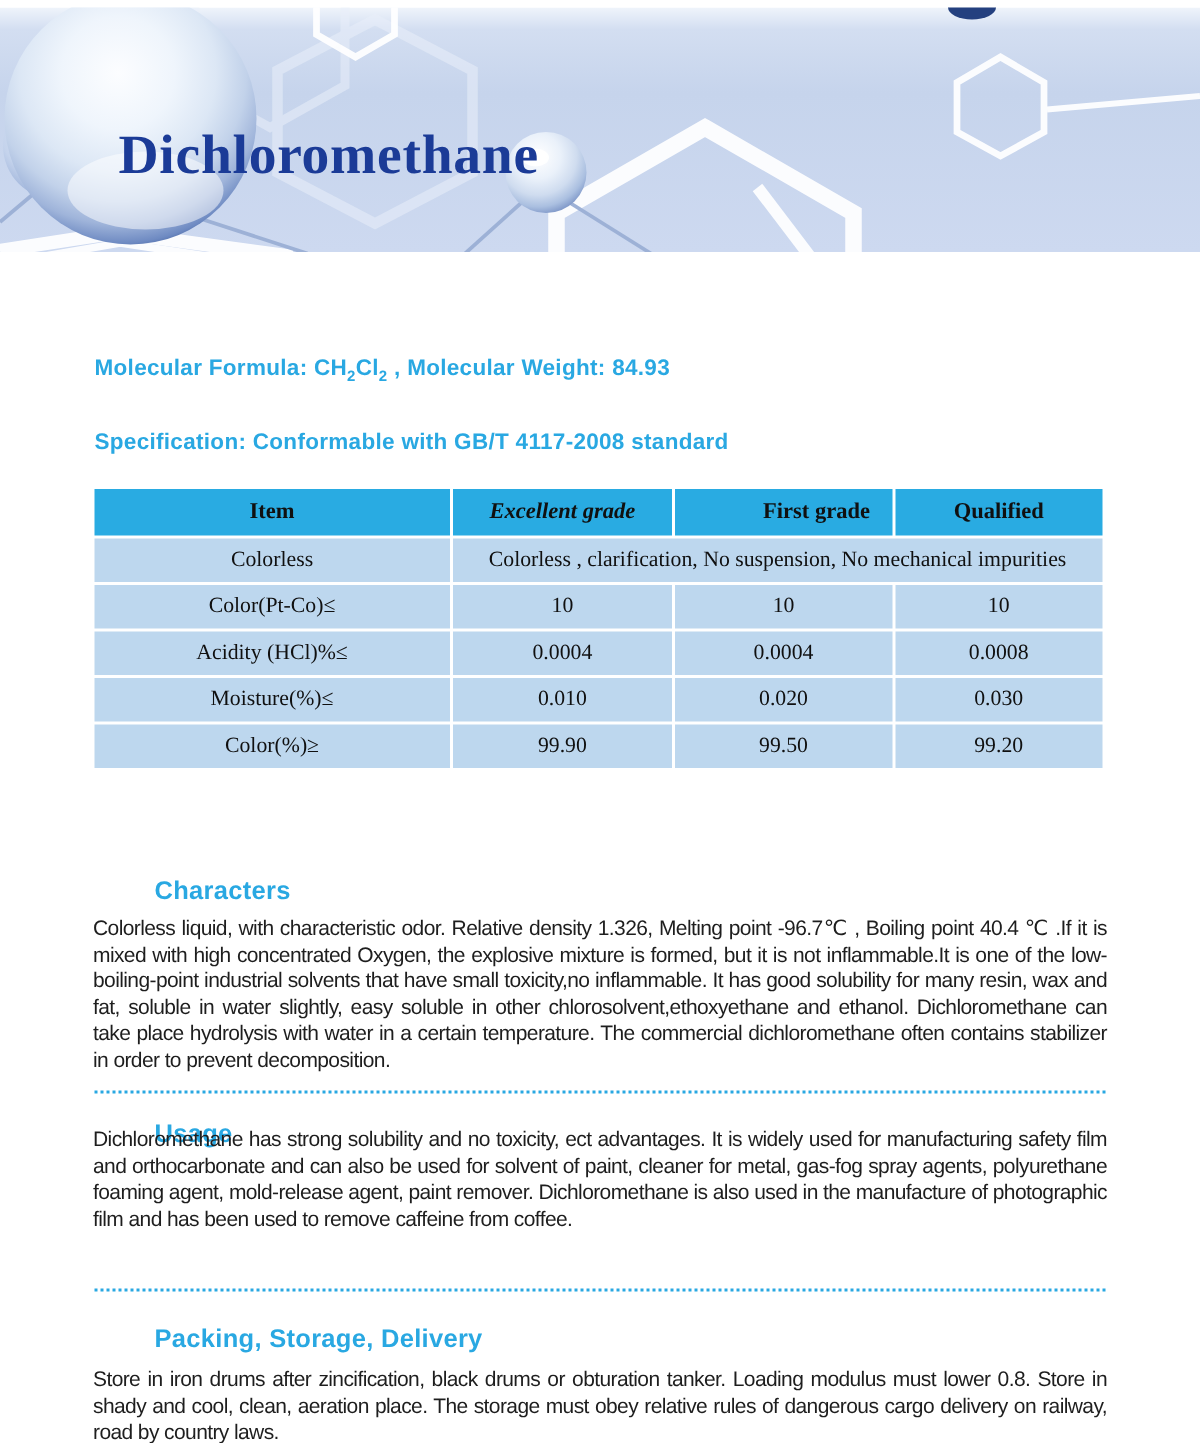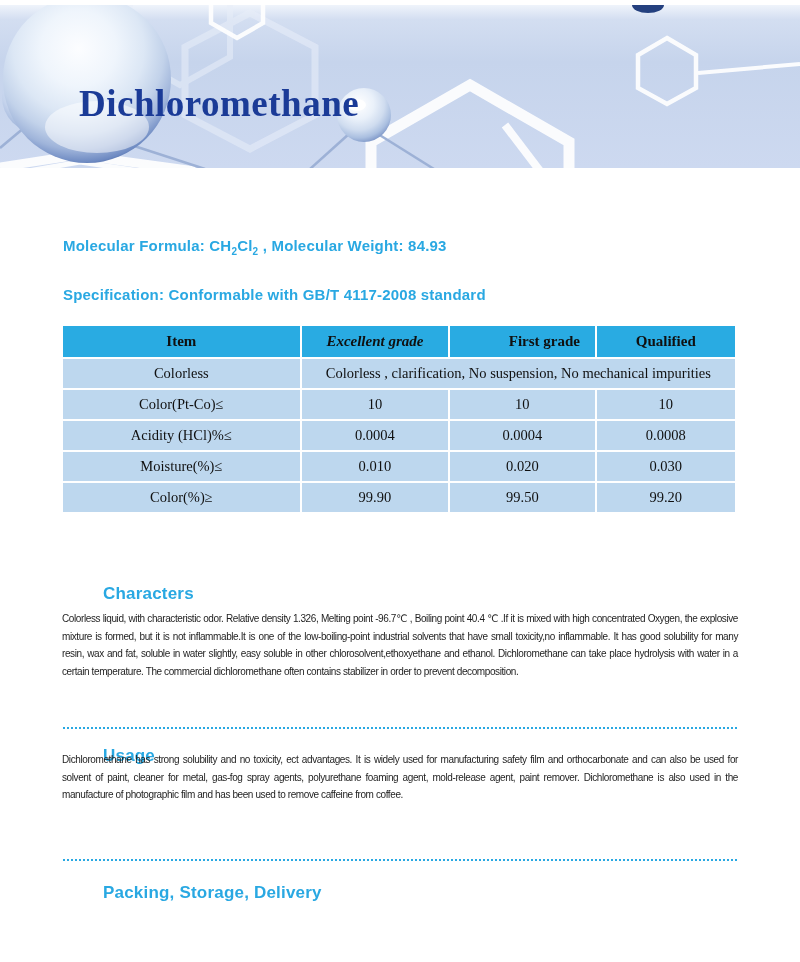--- a/index.html
+++ b/index.html
@@ -53,21 +53,21 @@
   }
   
   .section-heading{
     position:absolute;left:63px;
     color:var(--accent-blue);font-weight:bold;font-size:17px;line-height:18px;
     letter-spacing:0.2px;
     margin-left:40px;
   }
   .section-body{
     position:absolute;left:62px;width:676px;
-    color:var(--body-text);font-size:10px;line-height:17.5px;
+    color:var(--body-text);font-size:14px;line-height:17.5px;
     letter-spacing:-0.4px;text-align:justify;
   }
   .dotted-divider{
     position:absolute;left:63px;width:674px;height:0;
     border-top:2px dotted var(--accent-blue);
   }
   #characters-heading{top:585px;}
   #characters-body{top:610px;}
   #divider-1{top:727px;}
   #usage-heading{top:747px;}
@@ -200,14 +200,15 @@
   <p class="section-body" id="characters-body">Colorless liquid, with characteristic odor. Relative density 1.326, Melting point -96.7℃ , Boiling point 40.4 ℃ .If it is mixed with high concentrated Oxygen, the explosive mixture is formed, but it is not inflammable.It is one of the low-boiling-point industrial solvents that have small toxicity,no inflammable. It has good solubility for many resin, wax and fat, soluble in water slightly, easy soluble in other chlorosolvent,ethoxyethane and ethanol. Dichloromethane can take place hydrolysis with water in a certain temperature. The commercial dichloromethane often contains stabilizer in order to prevent decomposition.</p>
 
   <div class="dotted-divider" id="divider-1"></div>
 
   <h2 class="section-heading" id="usage-heading">Usage</h2>
   <p class="section-body" id="usage-body">Dichloromethane has strong solubility and no toxicity, ect advantages. It is widely used for manufacturing safety film and orthocarbonate and can also be used for solvent of paint, cleaner for metal, gas-fog spray agents, polyurethane foaming agent, mold-release agent, paint remover. Dichloromethane is also used in the manufacture of photographic film and has been used to remove caffeine from coffee.</p>
 
   <div class="dotted-divider" id="divider-2"></div>
 
   <h2 class="section-heading" id="packing-heading">Packing, Storage, Delivery</h2>
+  <p class="section-body" id="packing-body">Store in iron drums after zincification, black drums or obturation tanker. Loading modulus must lower 0.8. Store in shady and cool, clean, aeration place. The storage must obey relative rules of dangerous cargo delivery on railway, road by country laws.</p>
 
 </div>
 
 </body></html>

